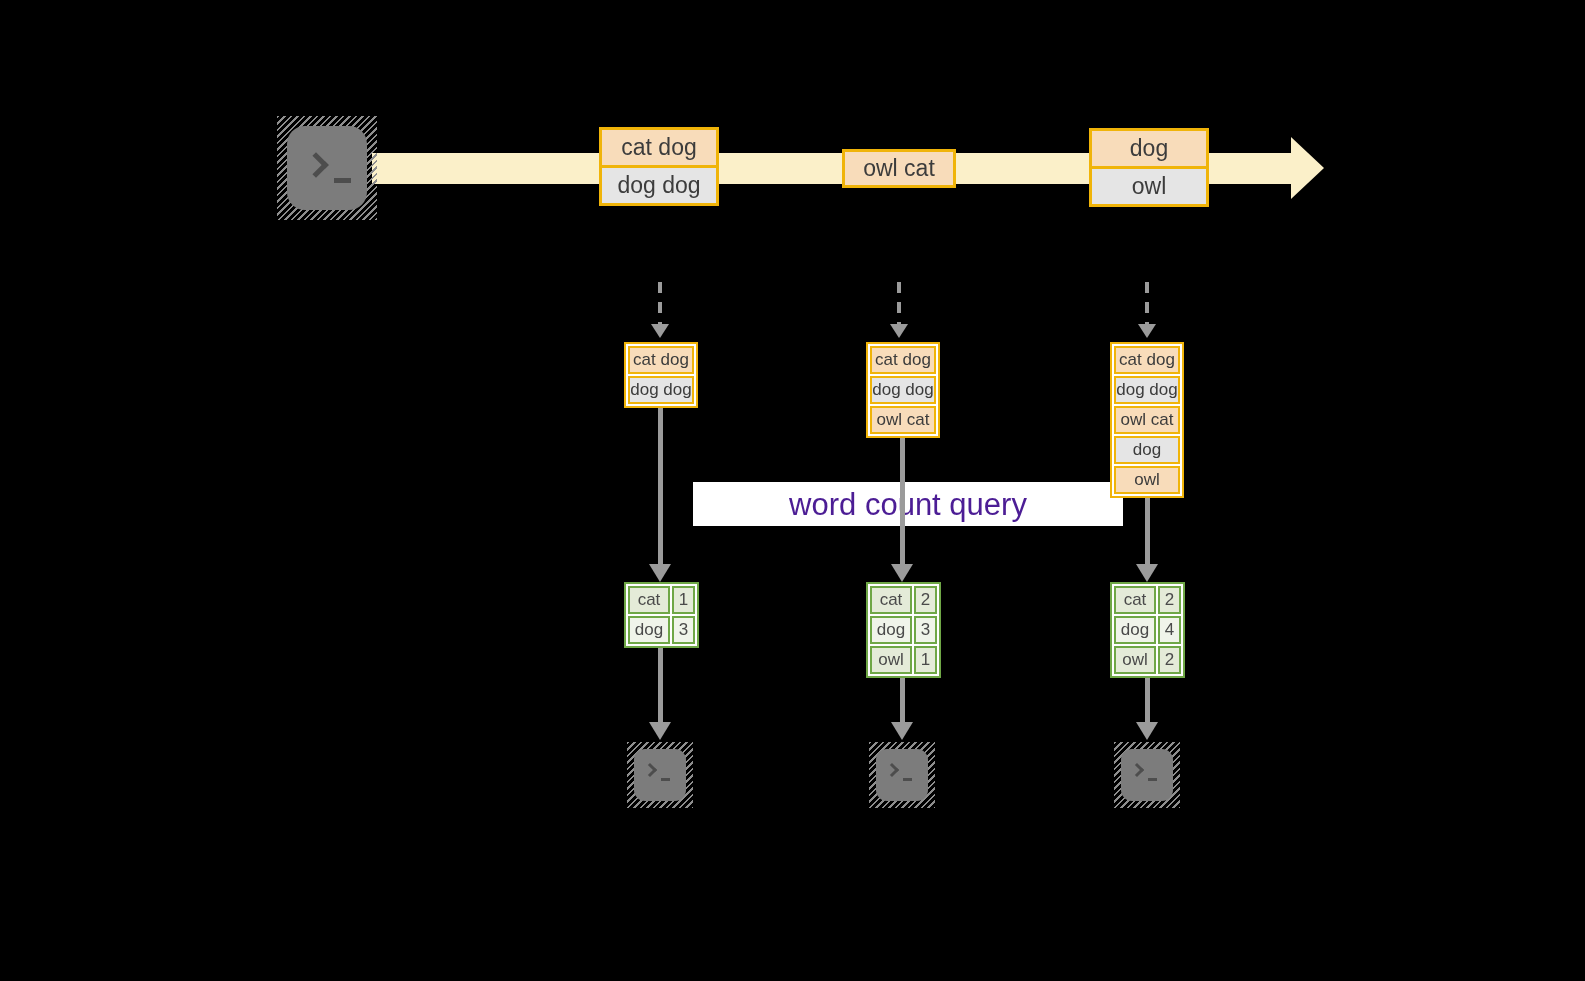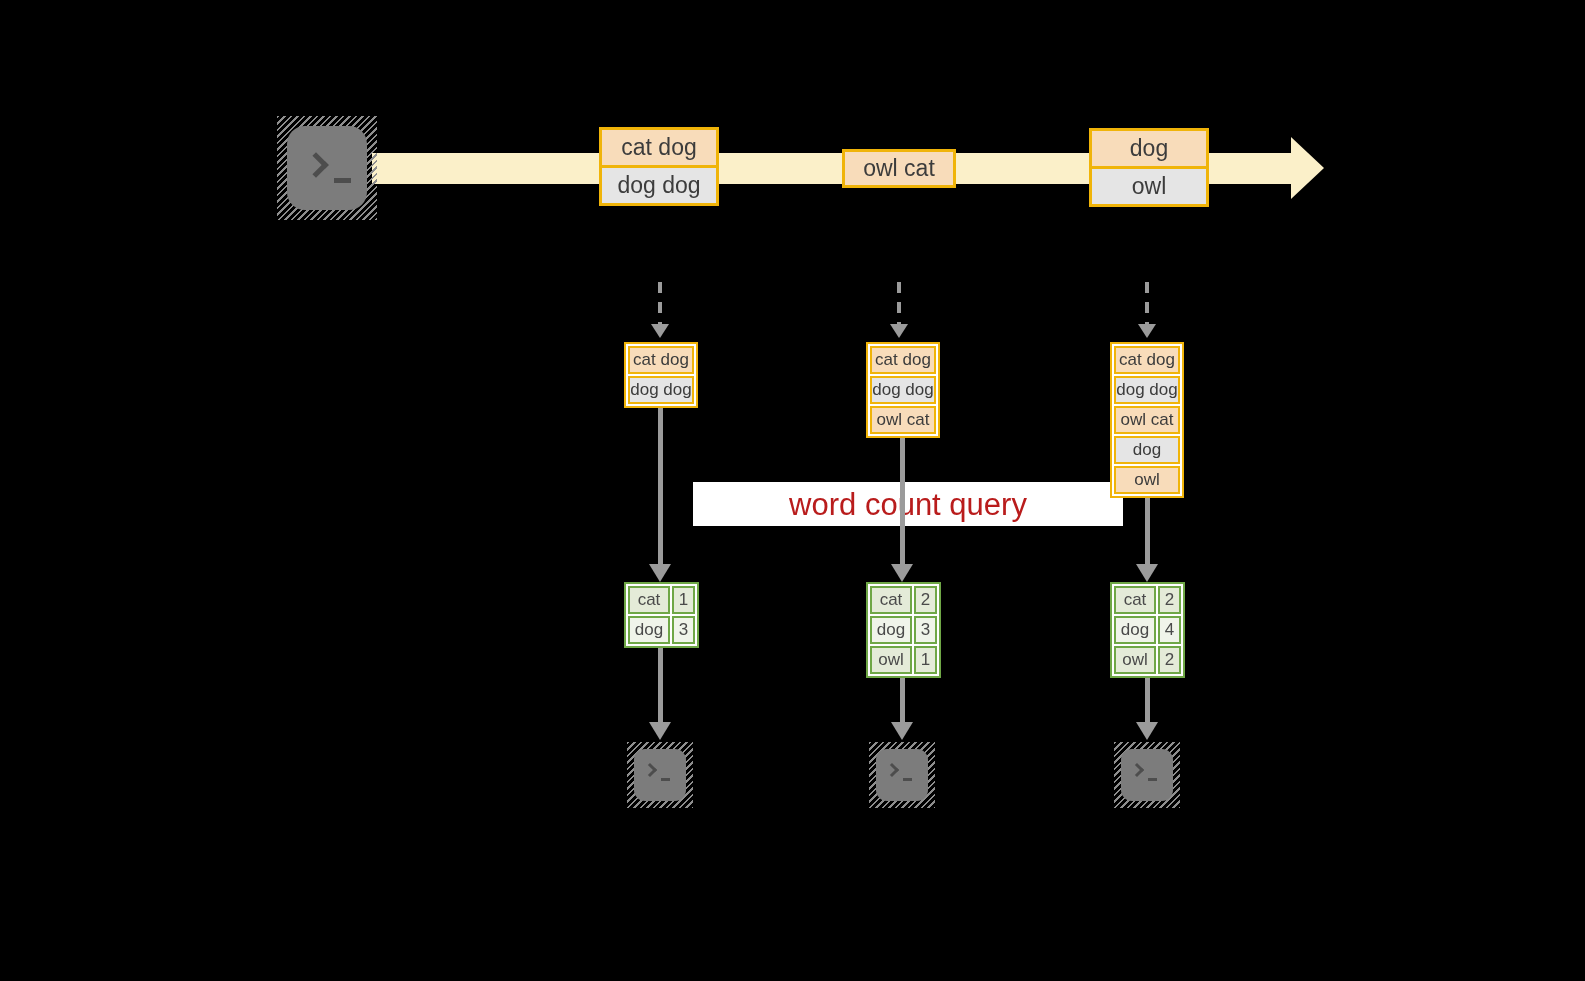--- a/index.html
+++ b/index.html
@@ -36,21 +36,21 @@
   .peach { background:#f8dcba; }
   .cream { background:#e5e5e5; }
   
   .stack { position:absolute; border:2px solid #f0b409; background:#ffffff;
     padding:2px; display:flex; flex-direction:column; gap:2px; width:66px; z-index:6; }
   .stack-row { border:2px solid #f0b409; height:24px; line-height:24px;
     text-align:center; font-size:17px; color:#3c3c3c; }
   
   .query-band { position:absolute; left:693px; top:462px; width:430px; height:44px;
     background:#ffffff; z-index:4; text-align:center; line-height:45px;
-    font-size:31px; color:#b91c1c; }
+    font-size:31px; color:#4c1d95; }
   
   .counts { position:absolute; border:2px solid #6fa746; background:#ffffff;
     padding:2px; display:grid; grid-template-columns:42px 23px; gap:2px; z-index:3; }
   .count-cell { border:2px solid #6fa746; height:24px; line-height:24px;
     text-align:center; font-size:17px; color:#4a4a4a; }
   .counts .count-cell:nth-child(4n+1), .counts .count-cell:nth-child(4n+2) { background:#e4ebd8; }
   .counts .count-cell:nth-child(4n+3), .counts .count-cell:nth-child(4n)   { background:#f0f4ea; }
   
   .vline { position:absolute; width:5px; background:#9b9b9b; z-index:5; }
   .vhead { position:absolute; width:0; height:0; border-left:11px solid transparent;

